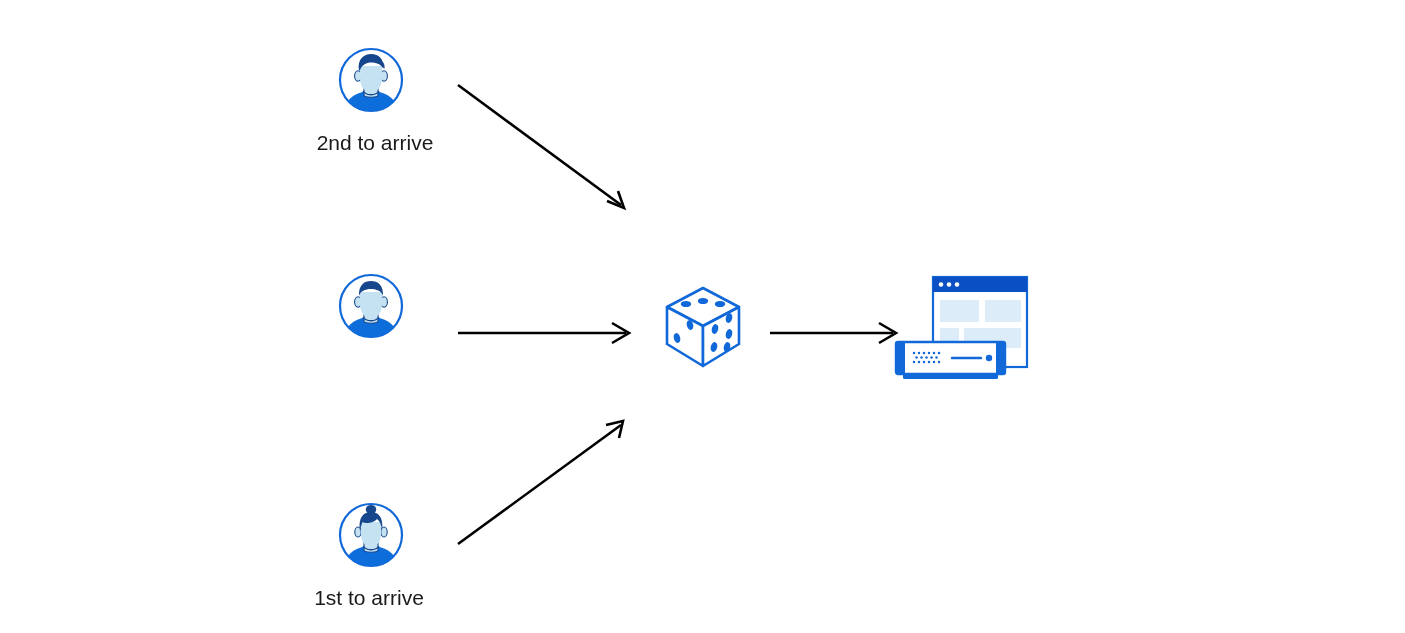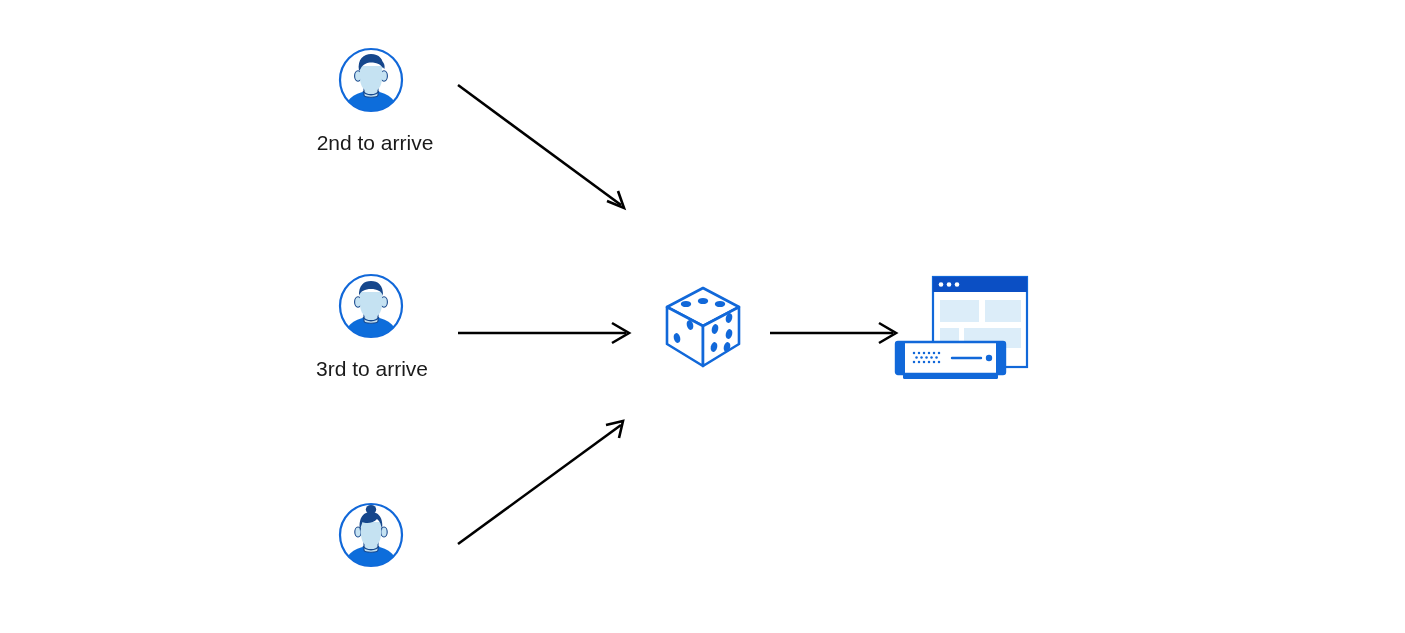--- a/index.html
+++ b/index.html
@@ -90,21 +90,20 @@
         <path d="M27 38 L27 49 C27 52 41 52 41 49 L41 38 Z" fill="#c5e2f2" stroke="#16478c" stroke-width="1.1"></path>
         <path d="M26 45 C29 50 39 50 42 45" fill="none" stroke="#16478c" stroke-width="1.3"></path>
         <ellipse cx="21" cy="30" rx="3.4" ry="5.2" fill="#c5e2f2" stroke="#16478c" stroke-width="1.1"></ellipse>
         <ellipse cx="47" cy="30" rx="3.4" ry="5.2" fill="#c5e2f2" stroke="#16478c" stroke-width="1.1"></ellipse>
         <path d="M23 20 L23 32 C23 41 28 46 34 46 C40 46 45 41 45 32 L45 20 Z" fill="#c5e2f2"></path>
 
         <path d="M22 24 C21.5 13 27 9 34 9 C41 9 46.5 13 46 24 C44.5 19 40 17 34 17 C28 17 23.5 19 22 24 Z" fill="#16478c"></path>
       </g>
     </svg>
   </div>
-  <div class="node-label" style="left:272px;top:342px;width:200px;">3rd to arrive</div>
 
   <div class="node" style="left:337px;top:485px;">
     <svg width="68" height="68" viewBox="0 0 68 68" xmlns="http://www.w3.org/2000/svg">
       <defs>
         <clipPath id="clipC">
             <circle cx="34" cy="34" r="31"></circle>
           </clipPath>
       </defs>
       <circle cx="34" cy="34" r="31" fill="#ffffff" stroke="#1168d9" stroke-width="2.2"></circle>
       <g clip-path="url(#clipC)">
@@ -114,20 +113,21 @@
         <ellipse cx="21" cy="31" rx="3.2" ry="5" fill="#c5e2f2" stroke="#16478c" stroke-width="1.1"></ellipse>
         <ellipse cx="47" cy="31" rx="3.2" ry="5" fill="#c5e2f2" stroke="#16478c" stroke-width="1.1"></ellipse>
         <path d="M24 21 L24 33 C24 41 28.5 46 34 46 C39.5 46 44 41 44 33 L44 21 Z" fill="#c5e2f2"></path>
 
         <ellipse cx="34" cy="8.5" rx="5.2" ry="4.6" fill="#16478c"></ellipse>
 
         <path d="M23 30 C21 16 27 11 34 11 C41 11 47 16 45 30 C44.6 24 43 20 40 18 C37 22 29 23 25.5 21 C24.4 23.6 23.6 26.6 23 30 Z" fill="#16478c"></path>
       </g>
     </svg>
   </div>
+  <div class="node-label" style="left:269px;top:571px;width:200px;">1st to arrive</div>
 
   <div class="node" style="left:661px;top:267px;">
     <svg width="84" height="88" viewBox="0 0 84 88" xmlns="http://www.w3.org/2000/svg">
       <g stroke="#1168d9" stroke-width="2.6" stroke-linejoin="round" stroke-linecap="round" fill="#ffffff">
 
         <path d="M42 5 L78 24 L42 43 L6 24 Z"></path>
 
         <path d="M6 24 L42 43 L42 83 L6 61 Z"></path>
 
         <path d="M78 24 L78 61 L42 83 L42 43 Z"></path>

